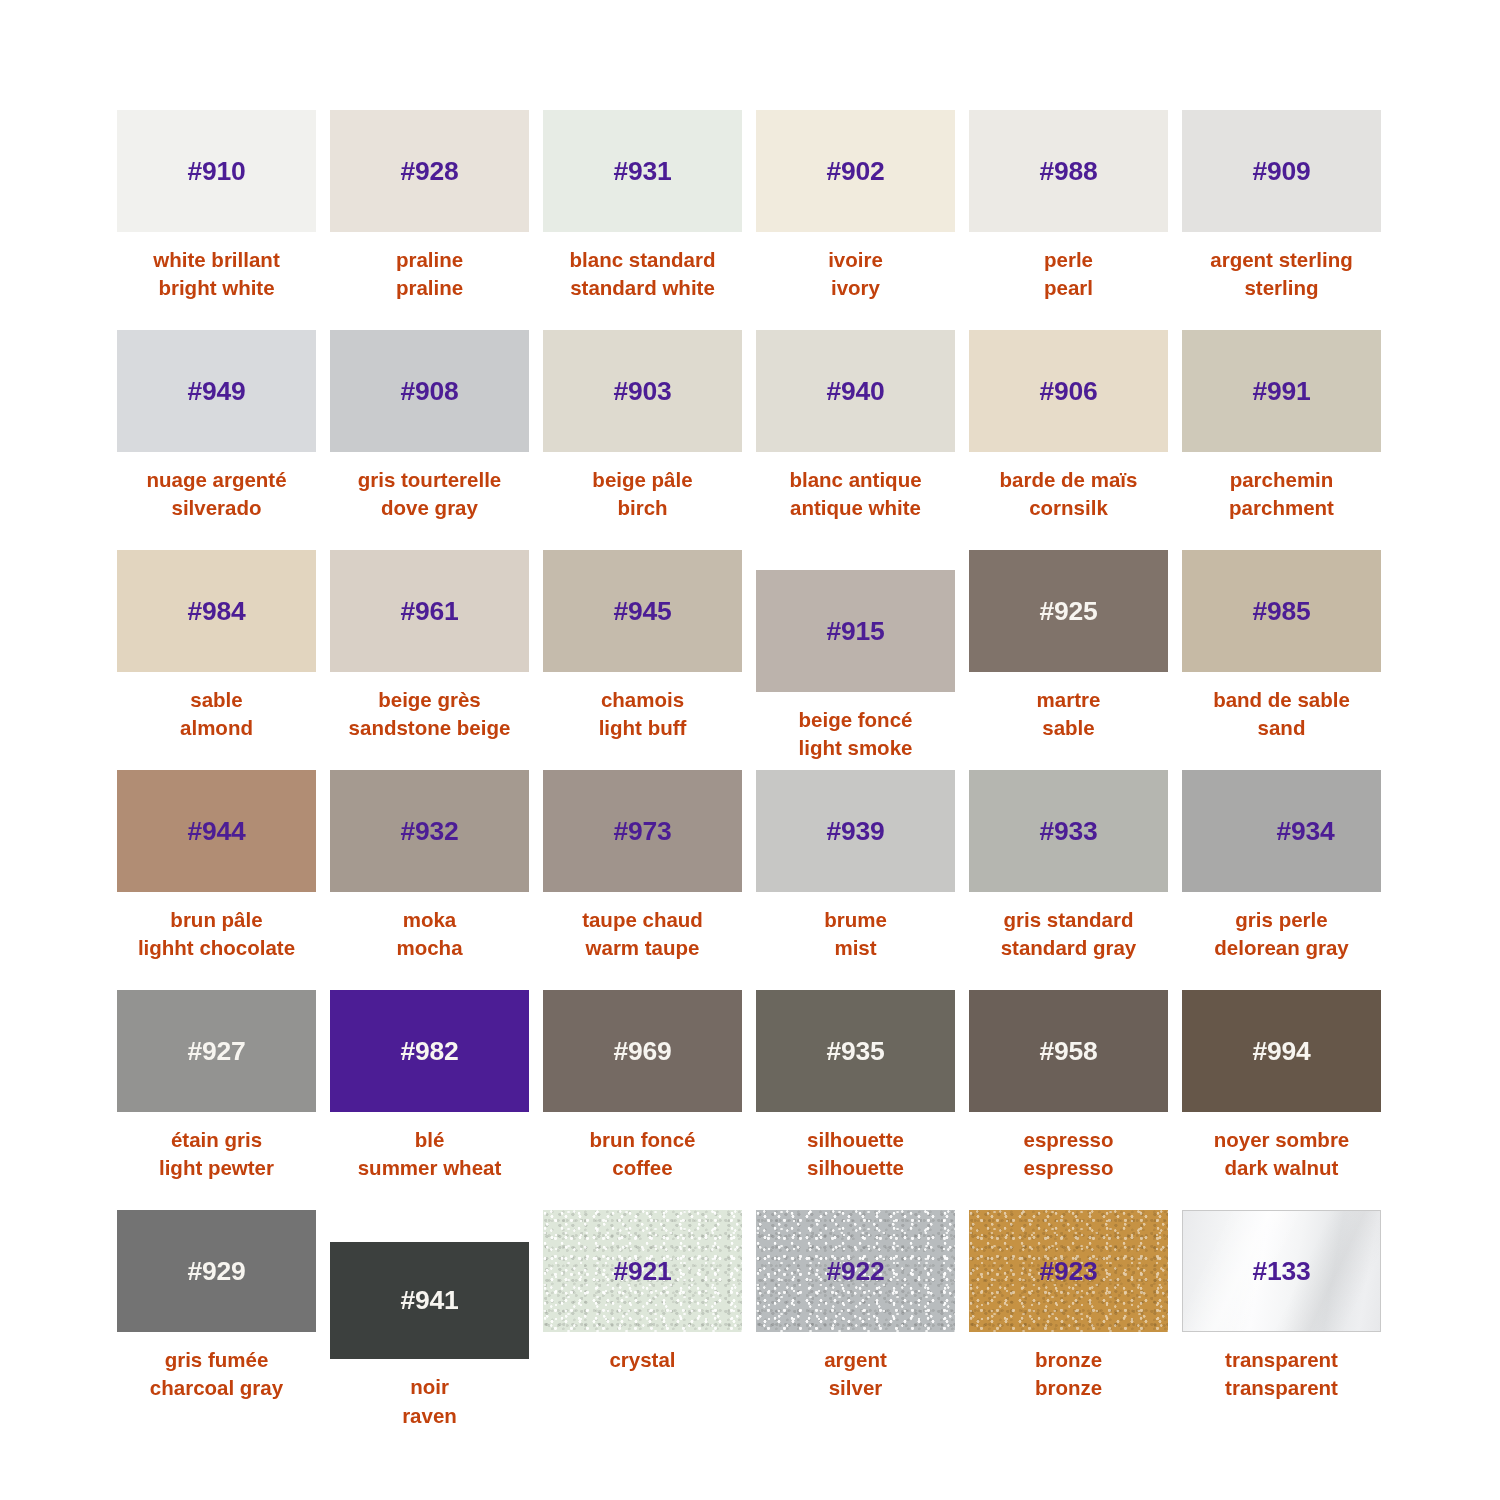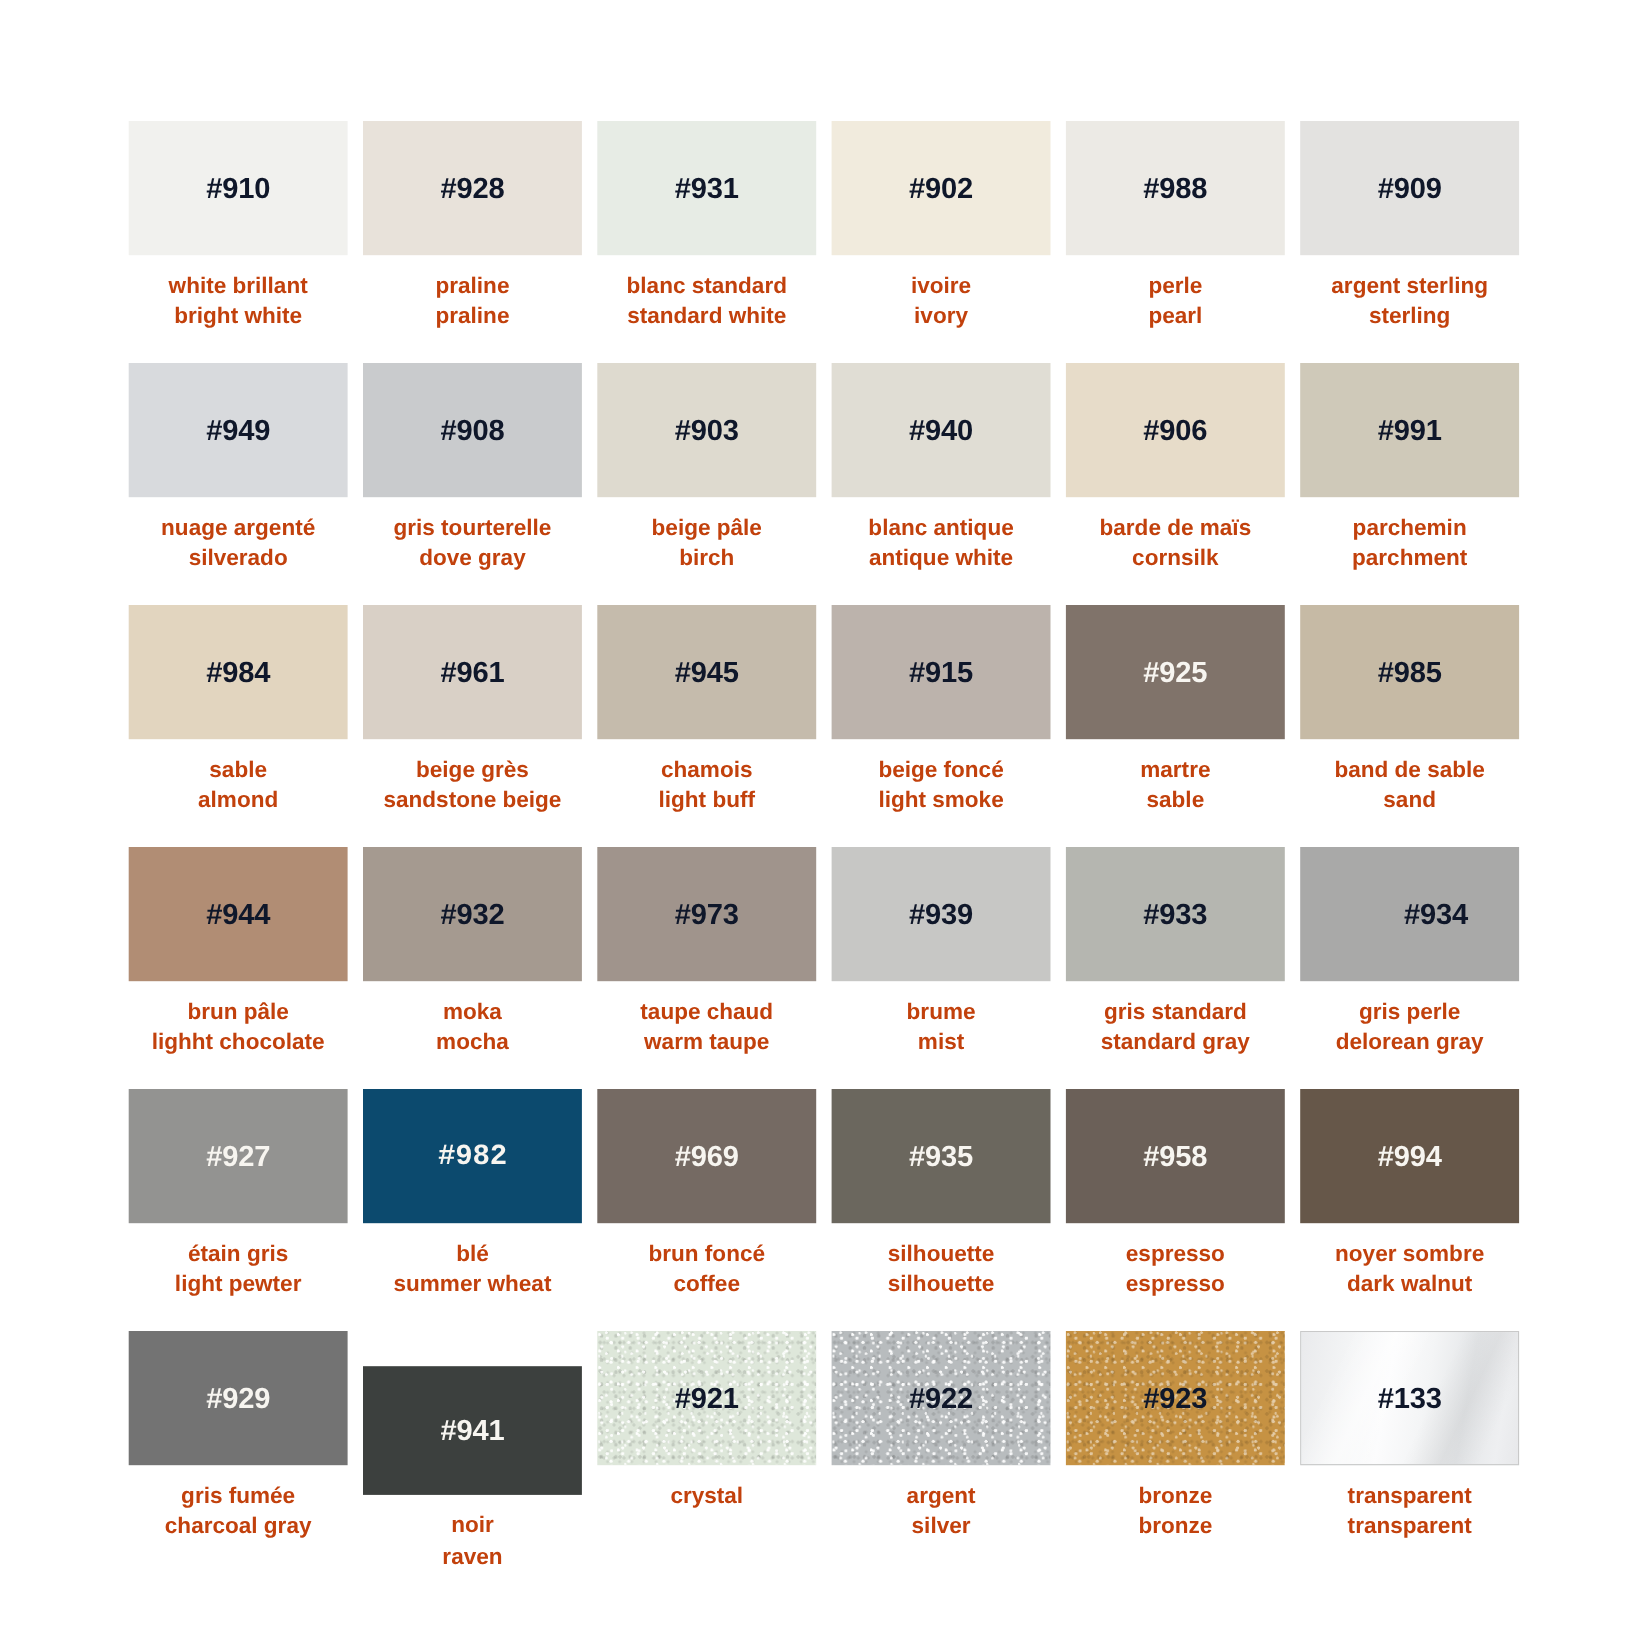--- a/index.html
+++ b/index.html
@@ -44,21 +44,21 @@
   .swatch-chip.bordered {
     border: 1px solid #c9c9c9;
   }
   .swatch-code {
     position: relative;
     z-index: 3;
     font-size: 26.5px;
     font-weight: bold;
     letter-spacing: -0.2px;
     line-height: 1;
-    color: #0f172a;
+    color: #4c1d95;
   }
   .swatch-code.light {
     color: #f7f5f0;
   }
   .swatch-labels {
     margin-top: 14px;
     text-align: center;
     font-size: 20.5px;
     font-weight: bold;
     line-height: 1.38;
@@ -247,21 +247,21 @@
     <div class="swatch-cell">
       <div class="swatch-chip" style="background: rgb(197, 187, 172);">
         <span class="swatch-code">#945</span>
       </div>
       <div class="swatch-labels">
         <span class="fr">chamois</span>
         <span class="en">light buff</span>
       </div>
     </div>
     <div class="swatch-cell">
-      <div class="swatch-chip" style="background: rgb(188, 179, 172);">
+      <div class="swatch-chip" style="background: rgb(188, 179, 172); margin-top: 20px;">
         <span class="swatch-code">#915</span>
       </div>
       <div class="swatch-labels">
         <span class="fr">beige foncé</span>
         <span class="en">light smoke</span>
       </div>
     </div>
     <div class="swatch-cell">
       <div class="swatch-chip" style="background: rgb(128, 115, 106);">
         <span class="swatch-code light">#925</span>
@@ -337,21 +337,21 @@
     <div class="swatch-cell">
       <div class="swatch-chip" style="background: rgb(147, 147, 145);">
         <span class="swatch-code light">#927</span>
       </div>
       <div class="swatch-labels">
         <span class="fr">étain gris</span>
         <span class="en">light pewter</span>
       </div>
     </div>
     <div class="swatch-cell">
-      <div class="swatch-chip" style="background: #0c4a6e; font-family: Liberation Mono, monospace;">
+      <div class="swatch-chip" style="background: #4c1d95;">
         <span class="swatch-code light">#982</span>
       </div>
       <div class="swatch-labels">
         <span class="fr">blé</span>
         <span class="en">summer wheat</span>
       </div>
     </div>
     <div class="swatch-cell">
       <div class="swatch-chip" style="background: rgb(117, 106, 99);">
         <span class="swatch-code light">#969</span>

